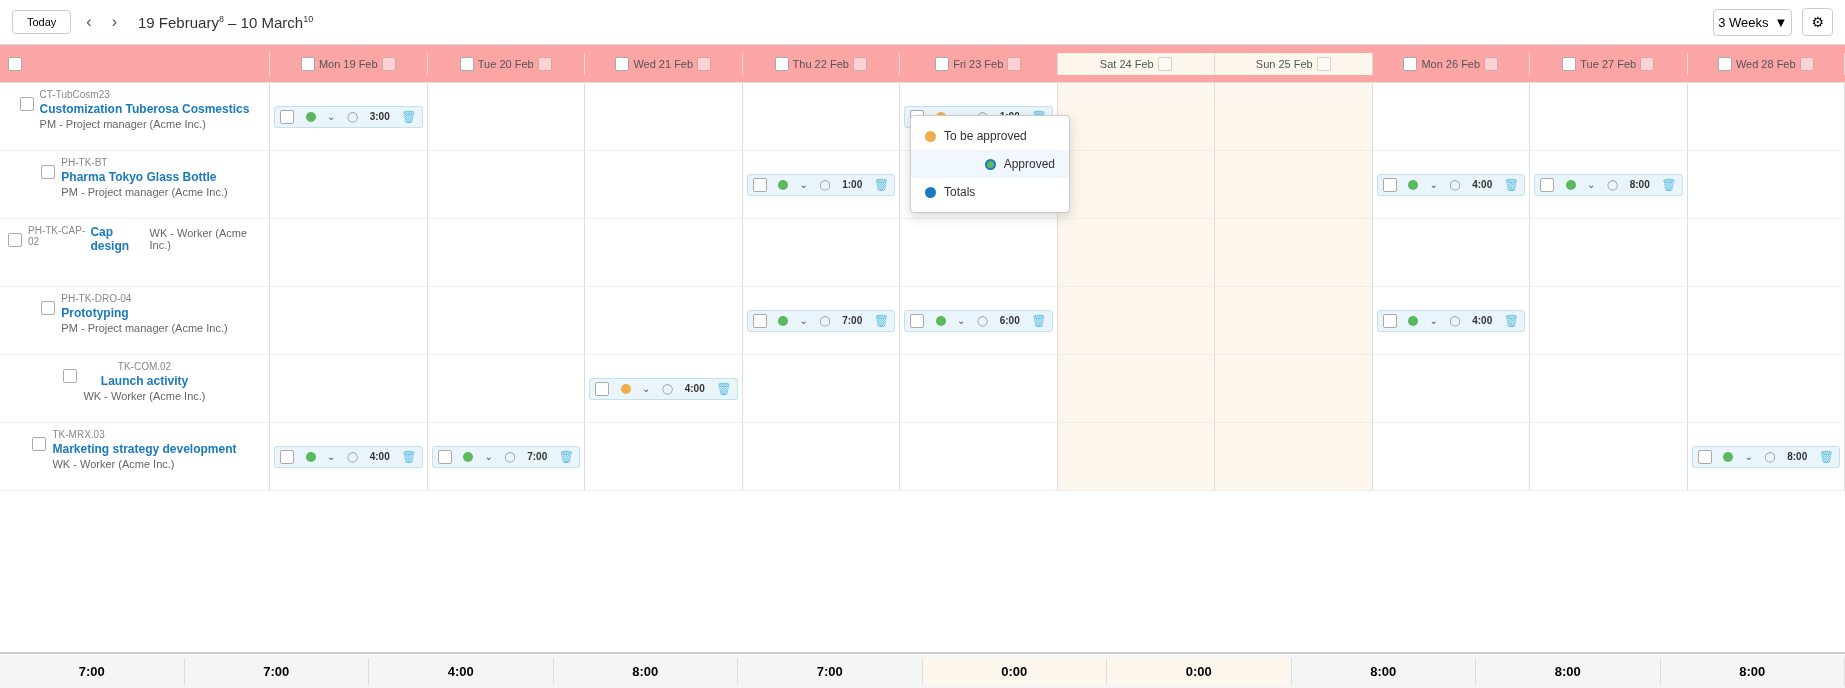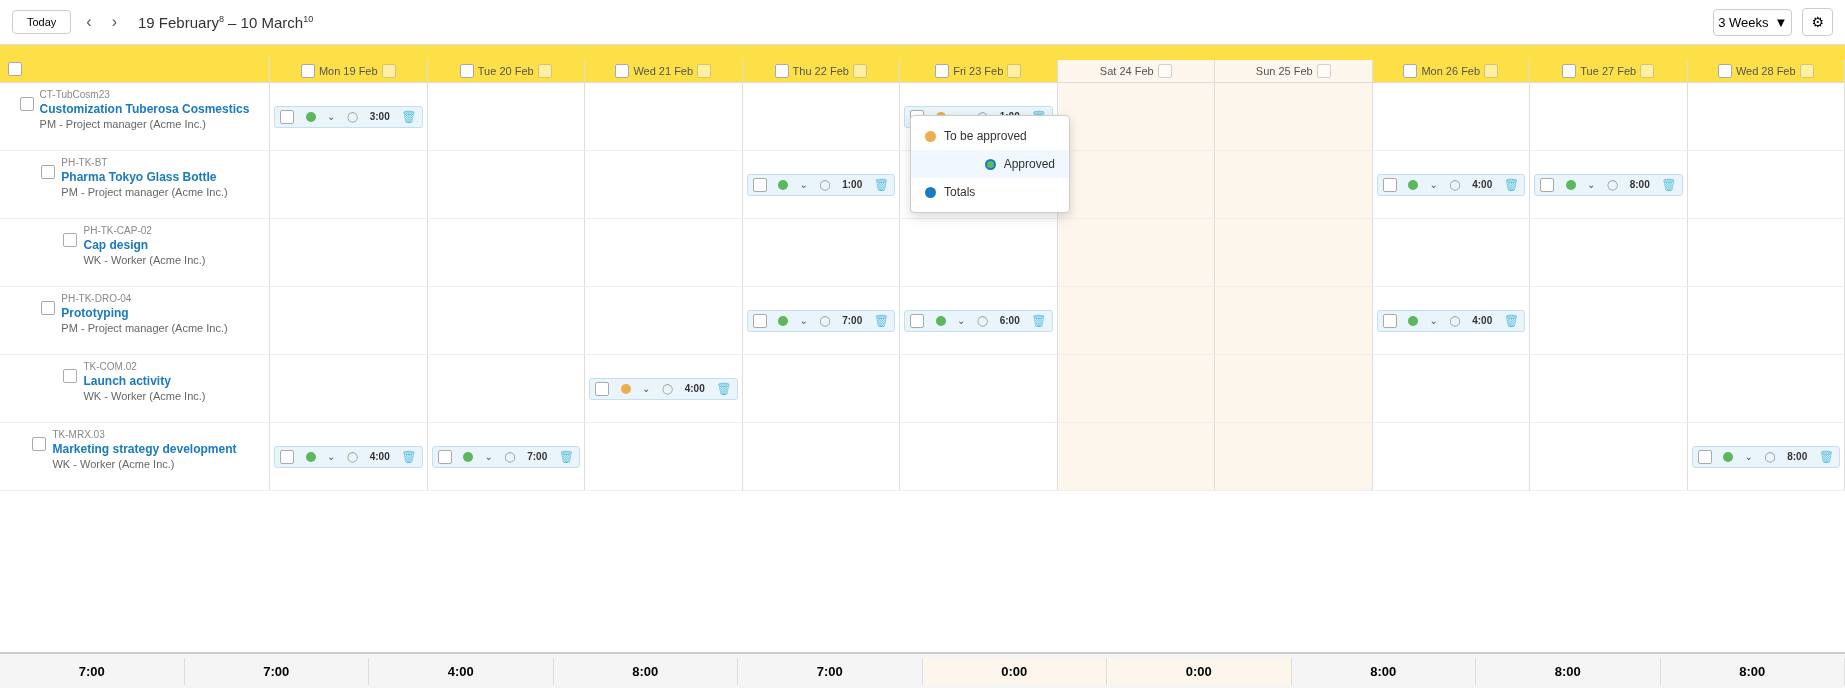--- a/index.html
+++ b/index.html
@@ -13,21 +13,21 @@
     .nav-arrow { border: none; background: none; cursor: pointer; font-size: 16px; color: #555; padding: 2px 5px; }
     .date-range { font-size: 15px; font-weight: 500; color: #333; margin-left: 6px; }
     .spacer { flex: 1; }
     .weeks-selector { border: 1px solid #ccc; background: #fff; padding: 5px 4px; border-radius: 4px; cursor: pointer; font-size: 13px; display: flex; align-items: center; gap: 6px; }
     .gear-btn { border: 1px solid #ccc; background: #fff; padding: 5px 8px; border-radius: 4px; cursor: pointer; font-size: 14px; }
 
     
     .grid-container { flex: 1; display: flex; flex-direction: column; overflow: hidden; }
 
     
-    .grid-header { display: flex; border-bottom: 1px solid #ddd; background: #fde047; min-height: 38px; align-items: flex-end; }
+    .grid-header { display: flex; border-bottom: 1px solid #ddd; background: #fca5a5; min-height: 38px; align-items: center; }
     .col-task { width: 270px; min-width: 270px; border-right: 1px solid #ddd; padding: 6px 8px; font-weight: 600; font-size: 12px; display: flex; align-items: center; gap: 6px; }
     .col-day { flex: 1; border-right: 1px solid #ddd; padding: 4px 6px; text-align: center; font-size: 11px; color: #555; font-weight: 500; display: flex; align-items: center; justify-content: center; gap: 4px; }
     .col-day.weekend { background: #fdf6ec; }
     .col-day .day-label { font-size: 11px; }
 
     
     .grid-body { flex: 1; overflow-y: auto; }
     .grid-row { display: flex; border-bottom: 1px solid #eee; min-height: 68px; }
     .row-task-info { width: 270px; min-width: 270px; border-right: 1px solid #ddd; padding: 6px 8px; display: flex; flex-direction: column; justify-content: center; }
     .row-task-code { font-size: 10px; color: #888; margin-bottom: 2px; }
@@ -239,21 +239,21 @@
             <span class="te-time">8:00</span>
             <span class="te-delete">🗑</span>
           </div>
         </div>
         <div class="row-cell"></div>
       </div>
 
       <div class="grid-row">
         <div class="row-task-info" style="flex-direction: row; align-items: flex-start; gap:6px;">
           <span class="cb" style="margin-top:8px;"></span>
-          <div style="display:flex;flex-direction:column;justify-content:space-between;">
+          <div style="display:flex;flex-direction:row;justify-content:space-between;">
             <span class="row-task-code">PH-TK-CAP-02</span>
             <span class="row-task-name">Cap design</span>
             <span class="row-task-role">WK - Worker (Acme Inc.)</span>
           </div>
         </div>
         <div class="row-cell"></div>
         <div class="row-cell"></div>
         <div class="row-cell"></div>
         <div class="row-cell"></div>
         <div class="row-cell"></div>
@@ -308,21 +308,21 @@
             <span class="te-delete">🗑</span>
           </div>
         </div>
         <div class="row-cell"></div>
         <div class="row-cell"></div>
       </div>
 
       <div class="grid-row">
         <div class="row-task-info" style="flex-direction: row; align-items: flex-start; gap:6px;">
           <span class="cb" style="margin-top:8px;"></span>
-          <div style="display:flex;flex-direction:column;">
+          <div style="display:flex;flex-direction:column;align-items:center;">
             <span class="row-task-code">TK-COM.02</span>
             <span class="row-task-name">Launch activity</span>
             <span class="row-task-role">WK - Worker (Acme Inc.)</span>
           </div>
         </div>
         <div class="row-cell"></div>
         <div class="row-cell"></div>
         <div class="row-cell">
           <div class="time-entry">
             <span class="te-checkbox cb"></span>

